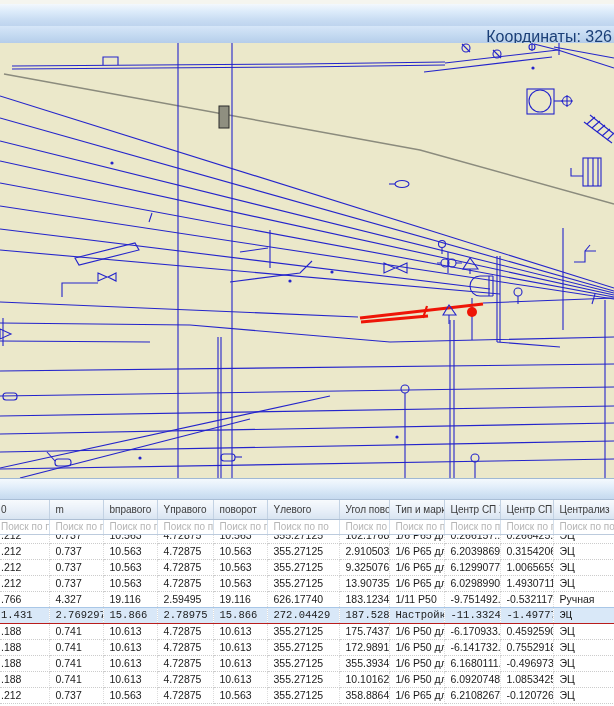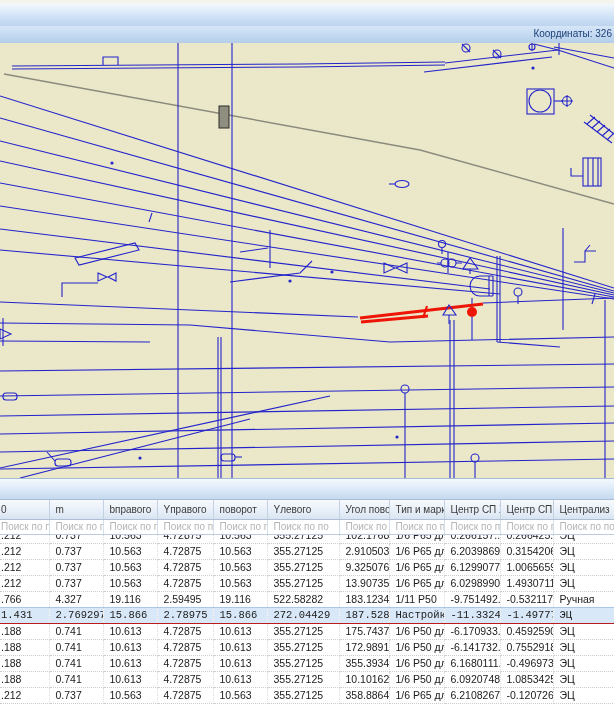--- a/index.html
+++ b/index.html
@@ -13,21 +13,21 @@
     position:absolute;left:0;top:4px;width:614px;height:22px;
     background:linear-gradient(#f3f8fd 0%, #dcebfa 35%, #c7dbf2 75%, #bed4ee 100%);
     border-bottom:1px solid #a9c3e2;
   }
   .coords-bar{
     position:absolute;left:0;top:26px;width:614px;height:17px;
     background:linear-gradient(#d6e6f8 0%, #c2d8f0 60%, #b5cdea 100%);
     border-bottom:1px solid #7d9fc6;
   }
   .coords-label{
-    position:absolute;right:2px;top:2px;font-size:10px;color:#1b3f77;white-space:nowrap;
+    position:absolute;right:2px;top:2px;font-size:16px;color:#1b3f77;white-space:nowrap;
   }
   
   .drawing-area{position:absolute;left:0;top:43px;width:614px;height:435px;background:var(--drawing-bg,#ebe8ca);overflow:hidden;}
   svg .blue{stroke:var(--line-blue,#2424cb);fill:none;stroke-width:1.1;}
   svg .bluefill{fill:var(--line-blue,#2424cb);stroke:none;}
   svg .gray{stroke:var(--line-gray,#8b8b7d);fill:none;stroke-width:1.4;}
   svg .red{stroke:var(--highlight-red,#ee1507);fill:none;stroke-width:3;}
   svg .redthin{stroke:var(--highlight-red,#ee1507);fill:none;stroke-width:2.2;}
   svg .redfill{fill:var(--highlight-red,#ee1507);stroke:none;}
   svg .grayrect{fill:#8f8f80;stroke:#2a2a2a;stroke-width:1;}
@@ -314,21 +314,21 @@
           <td>6.0298990...</td>
           <td>1.4930711...</td>
           <td>ЭЦ</td>
         </tr>
         <tr>
           <td>.766</td>
           <td>4.327</td>
           <td>19.116</td>
           <td>2.59495</td>
           <td>19.116</td>
-          <td>522.58282</td>
+          <td>626.17740</td>
           <td>183.12340...</td>
           <td>1/11 Р50</td>
           <td>-9.751492...</td>
           <td>-0.532117...</td>
           <td>Ручная</td>
         </tr>
         <tr class="selected-row">
           <td>1.431</td>
           <td>2.7692977...</td>
           <td>15.866</td>

